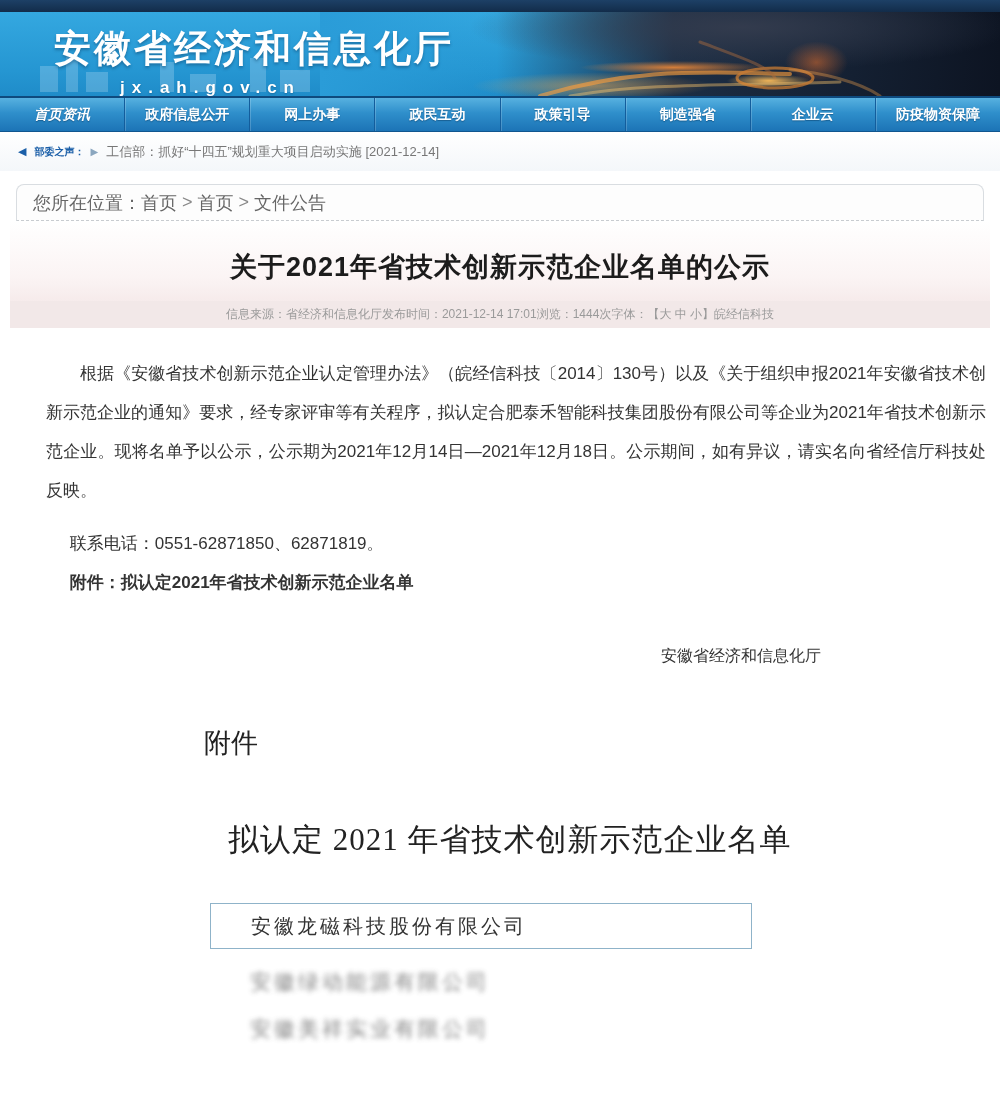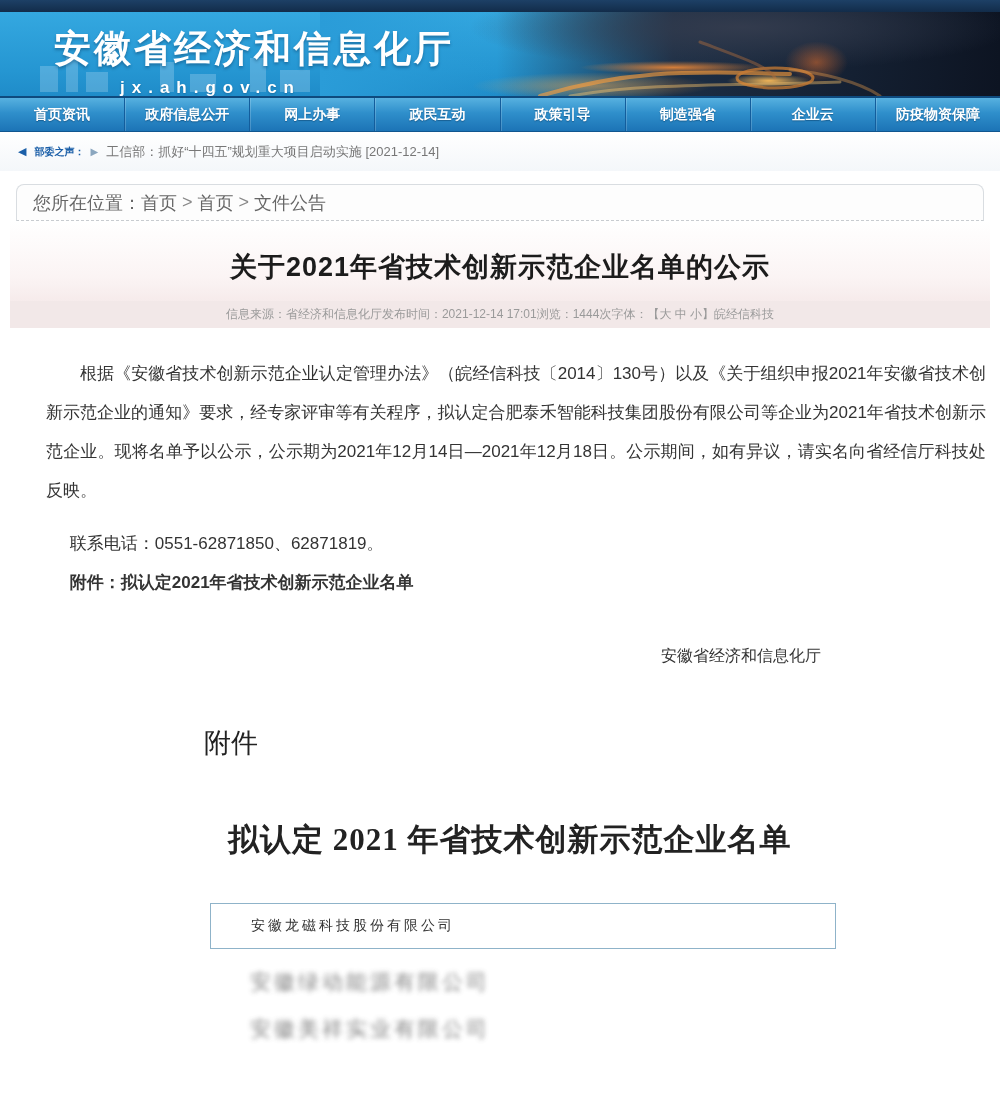--- a/index.html
+++ b/index.html
@@ -43,21 +43,21 @@
     text-shadow:0 1px 2px rgba(10,60,100,.4); }
 
   
   .nav { height:36px; display:flex; align-items:stretch;
     background:linear-gradient(180deg,#57b1e0 0%,#2f8fcb 45%,#1c74b6 100%);
     border-top:2px solid #0e4a7e; border-bottom:1px solid #11568f; }
   .nav li { flex:1; list-style:none; display:flex; align-items:center; justify-content:center;
     color:#fff; font-size:14px; font-weight:bold; cursor:pointer;
     border-left:1px solid #135d9c; box-shadow:inset 1px 0 0 rgba(255,255,255,.18);
     text-shadow:0 1px 1px rgba(10,60,100,.5); }
-  .nav li:first-child { border-left:none; box-shadow:none; }
+  .nav li:first-child { border-left:none; box-shadow:none;font-style:italic; }
 
   
   .ticker { height:39px; display:flex; align-items:center; padding-left:18px;
     background:linear-gradient(180deg,#ffffff 0%,#f4f7fa 100%); font-size:13px; }
   .ticker-arrow { color:#1b5fa8; font-size:11px; margin-right:8px; cursor:pointer; }
   .ticker-label { color:#1b5fa8; font-weight:bold; font-size:10px; margin-right:6px; }
   .ticker-item-arrow { color:#8aa6bf; font-size:10px; margin-right:8px; }
   .ticker-item { color:#777; cursor:pointer; }
 
   
@@ -81,24 +81,24 @@
   .article-body { padding:26px 14px 0 46px; font-size:17px; color:#333; }
   .article-body p.main { line-height:2.3; text-indent:2em; text-align:justify; }
   .article-body p.contact { margin-top:22px; text-indent:1.4em; }
   .article-body p.attach { margin-top:16px; text-indent:1.4em;font-weight:bold; }
   .signature { margin:52px 130px 0 auto; width:230px; text-align:center; font-size:16px; color:#333; }
   .signature .sig-date { margin-top:22px; }
 
   
   .attachment { font-family:"Liberation Serif","DejaVu Serif",serif; color:#222; }
   .attach-label { margin:58px 0 0 204px; font-size:27px; }
-  .attach-title { margin:58px 0 0 228px; font-size:31px; font-weight:bold; letter-spacing:1px; }
-  .company-box { margin:42px 0 0 210px; width:626px; height:46px;
+  .attach-title { margin:58px 0 0 228px; font-size:31px; font-weight:normal; letter-spacing:1px; }
+  .company-box { margin:42px 0 0 210px; width:542px; height:46px;
     border:1px solid #8fb3c9; display:flex; align-items:center; padding-left:40px;
-    font-size:14px; color:#333; letter-spacing:3px; background:#fff; }
+    font-size:20px; color:#333; letter-spacing:3px; background:#fff; }
   .blur-list { margin-top:4px; }
   .blur-row { margin:19px 0 0 250px; font-size:21px; letter-spacing:3px; color:#6f6f6f;
     filter:blur(2.6px); opacity:.85; }
 </style>
 </head>
 <body>
 
 <div class="topstrip"></div>
 
 <div class="banner">

